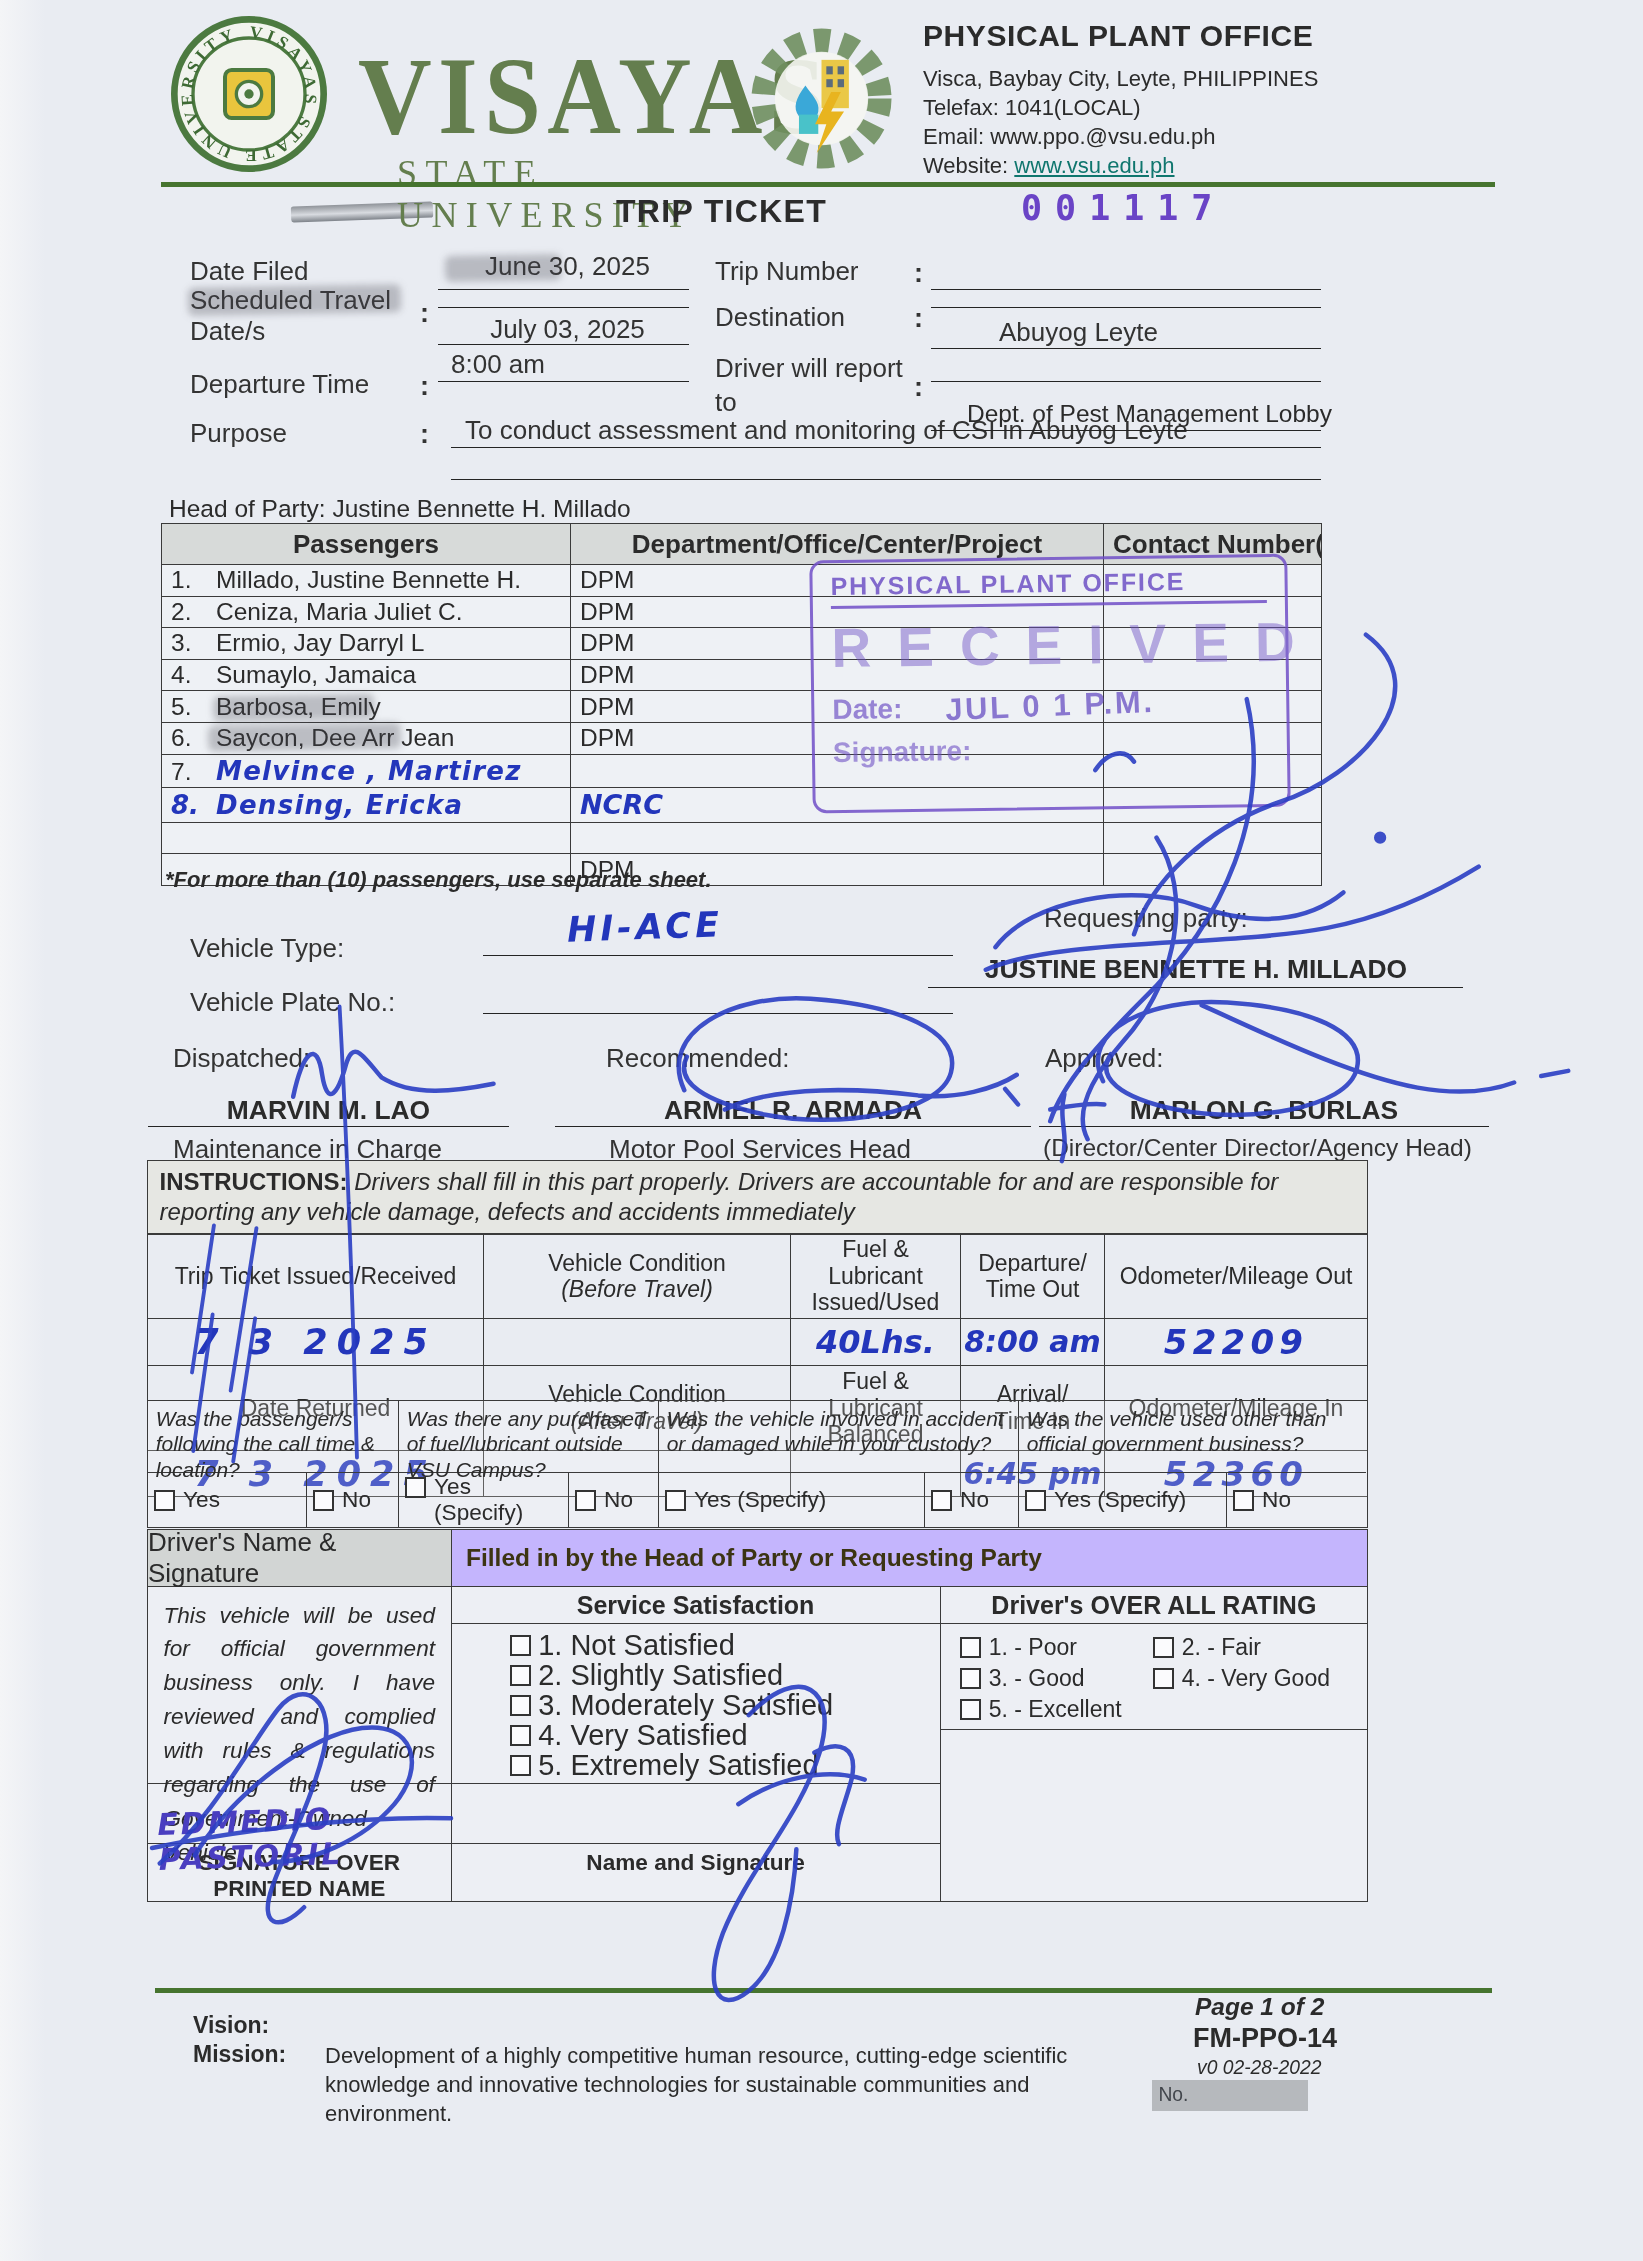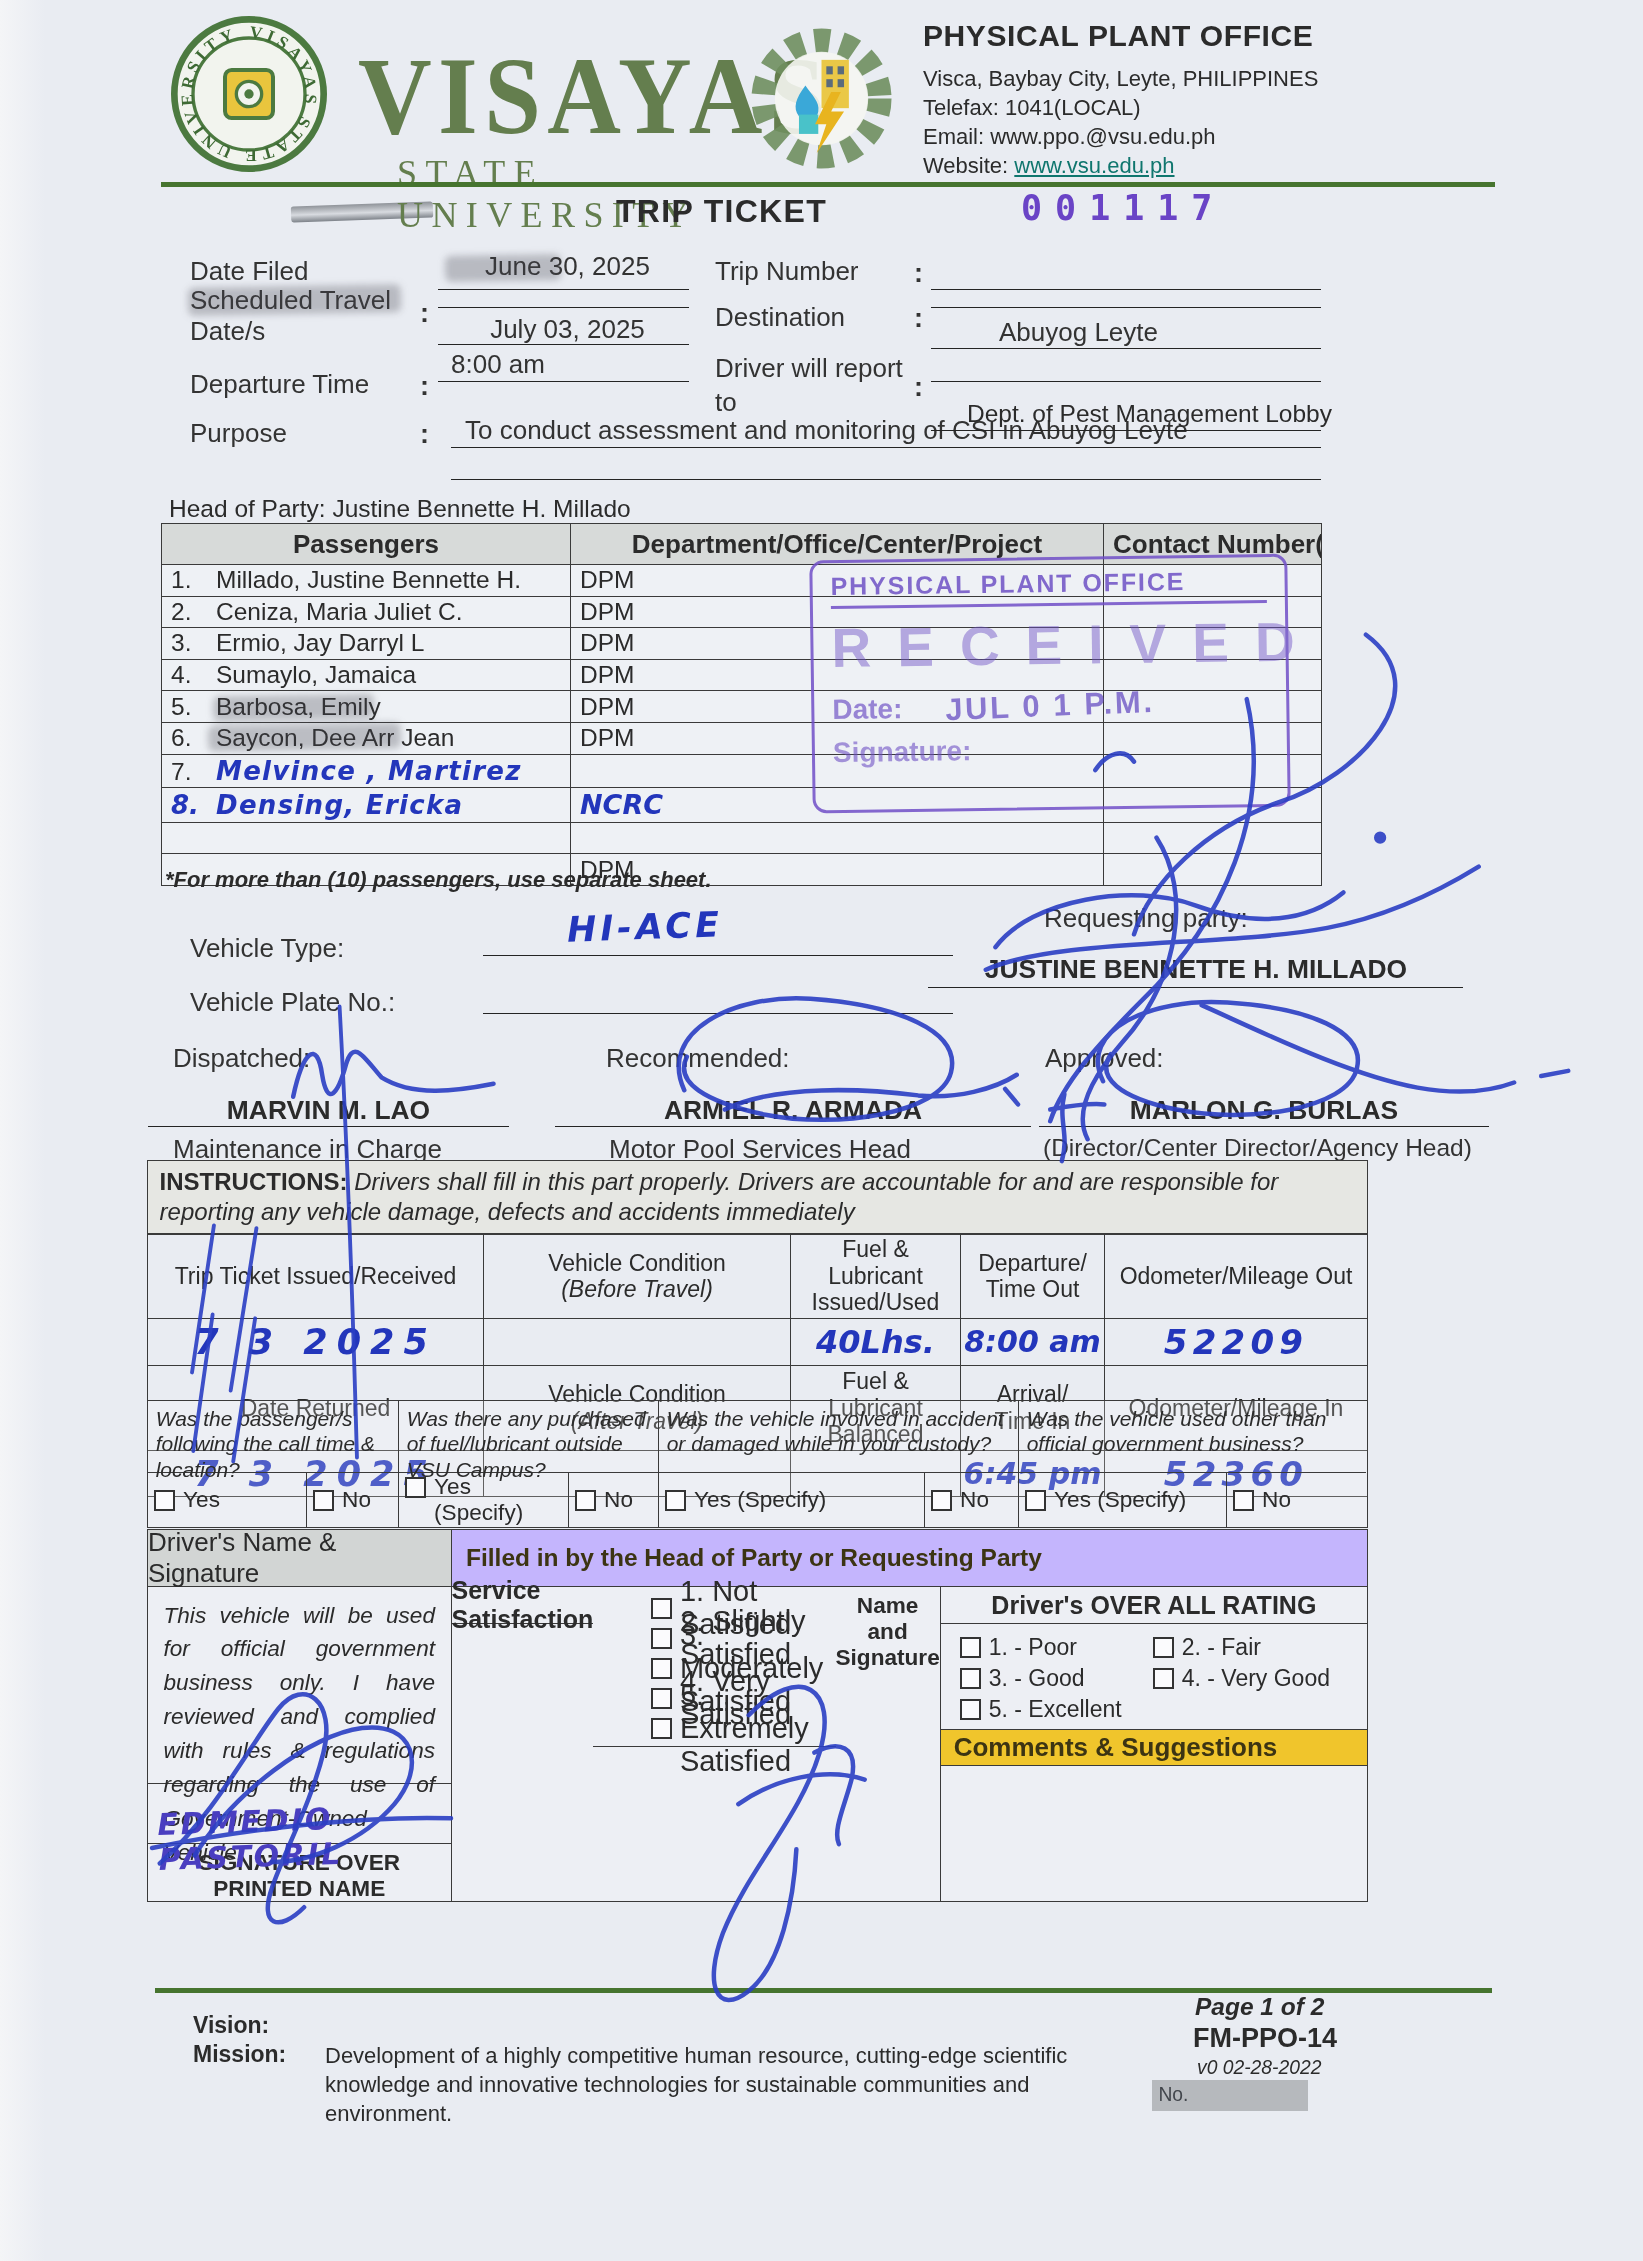--- a/index.html
+++ b/index.html
@@ -38,21 +38,21 @@
   .qno{padding:3.9px 6.4px;font-size:22.6px;border-left:1.9px solid #3a3a3a;display:flex;align-items:center}
   .cb{width:21px;height:21px;border:2.6px solid #333;display:inline-block;vertical-align:middle;
       margin-right:7.7px;background:#fbfbfd;flex:none}
   
   .btable{border:1.9px solid #3a3a3a;background:rgba(255,255,255,.2)}
   .browA{display:flex;height:57px;border-bottom:1.9px solid #3a3a3a}
   .bdrv{width:304px;background:#d2d5d4;border-right:1.9px solid #3a3a3a;display:flex;align-items:center;justify-content:center;font-size:26px}
   .bfill{flex:1;background:#c4b5fd;display:flex;align-items:center;padding-left:14px;font-size:24.5px;color:#3c3413;font-weight:bold}
   .bcols{display:flex;height:314px}
   .colL{width:304px;border-right:1.9px solid #3a3a3a;display:flex;flex-direction:column}
-  .colM{width:490px;border-right:1.9px solid #3a3a3a;display:flex;}
+  .colM{width:490px;border-right:1.9px solid #3a3a3a;display:flex;flex-direction:column}
   .colR{width:427px;display:flex;flex-direction:column}
   .pledge{height:197px;border-bottom:1.9px solid #3a3a3a;padding:11.6px 15.5px;font-size:22.6px;font-style:italic;text-align:justify;line-height:1.5}
   .sigspace{height:60px;border-bottom:1.9px solid #3a3a3a}
   .capcell{flex:1;text-align:center;padding-top:6.4px;font-size:22.6px;font-weight:bold}
   .shead{height:37px;border-bottom:1.9px solid #3a3a3a;display:flex;align-items:center;justify-content:center;font-size:25px;font-weight:bold}
   .sitems{height:160px;border-bottom:1.9px solid #3a3a3a;padding:6.4px 0 0 58px;font-size:29px}
   .sitems div{height:30px;display:flex;align-items:center}
   .ritems{height:106px;border-bottom:1.9px solid #3a3a3a;padding:7.7px 0 0 19.3px;font-size:23px}
   .rrow{display:flex;height:31px;align-items:center}
   .rrow .rc{width:193px;display:flex;align-items:center}
@@ -462,21 +462,20 @@
                 <span>4. - Very Good</span>
               </span>
           </div>
           <div class="rrow">
             <span class="rc">
                 <span class="cb"></span>
                 <span>5. - Excellent</span>
               </span>
           </div>
         </div>
-        <div class="comhead">Comments &amp; Suggestions</div>
         <div style="flex:1"></div>
       </div>
     </div>
   </div>
 
   <div class="rule" style="left:155px;top:1988px;width:1337px"></div>
   <div class="abs b" style="left:193px;top:2012px;font-size:23px">Vision:</div>
   <div class="abs b" style="left:193px;top:2041px;font-size:23px">Mission:</div>
   <div class="abs footersmall" style="left:325px;top:2041px;width:831px">Development of a highly competitive human resource, cutting-edge scientific knowledge and innovative technologies for sustainable communities and environment.</div>
   <div class="abs b i" style="left:1195px;top:1993px;font-size:24.5px">Page 1 of 2</div>

